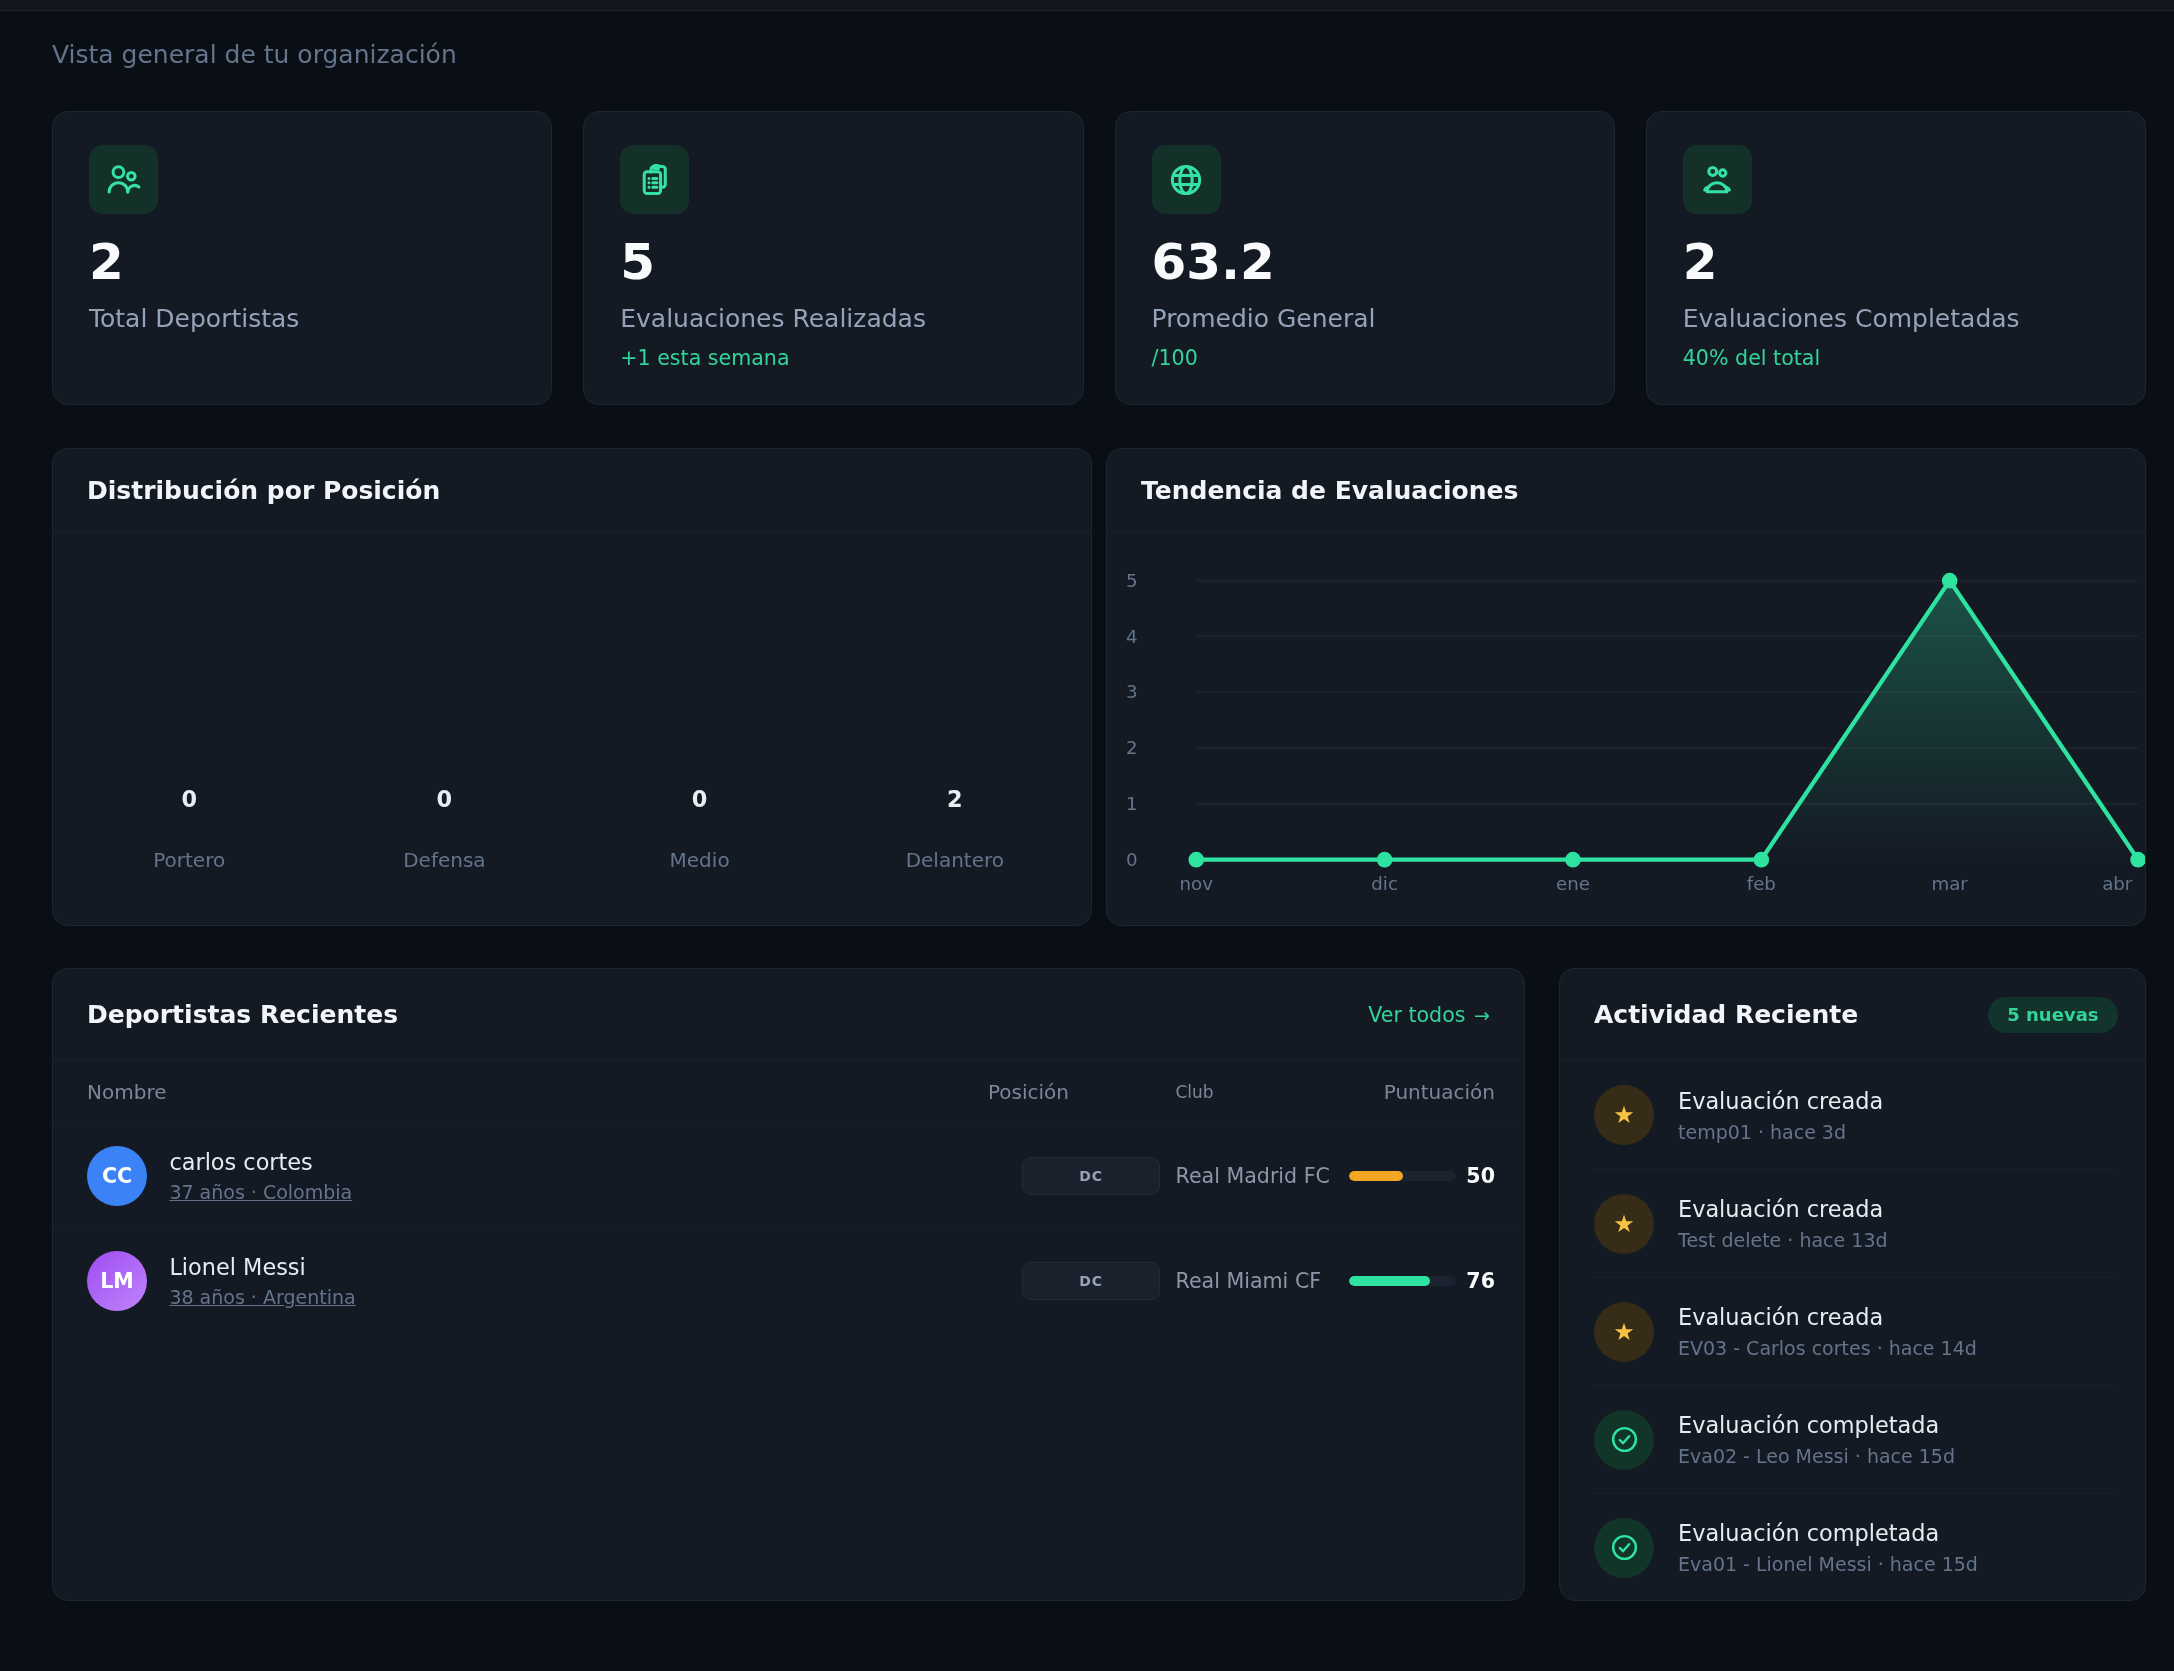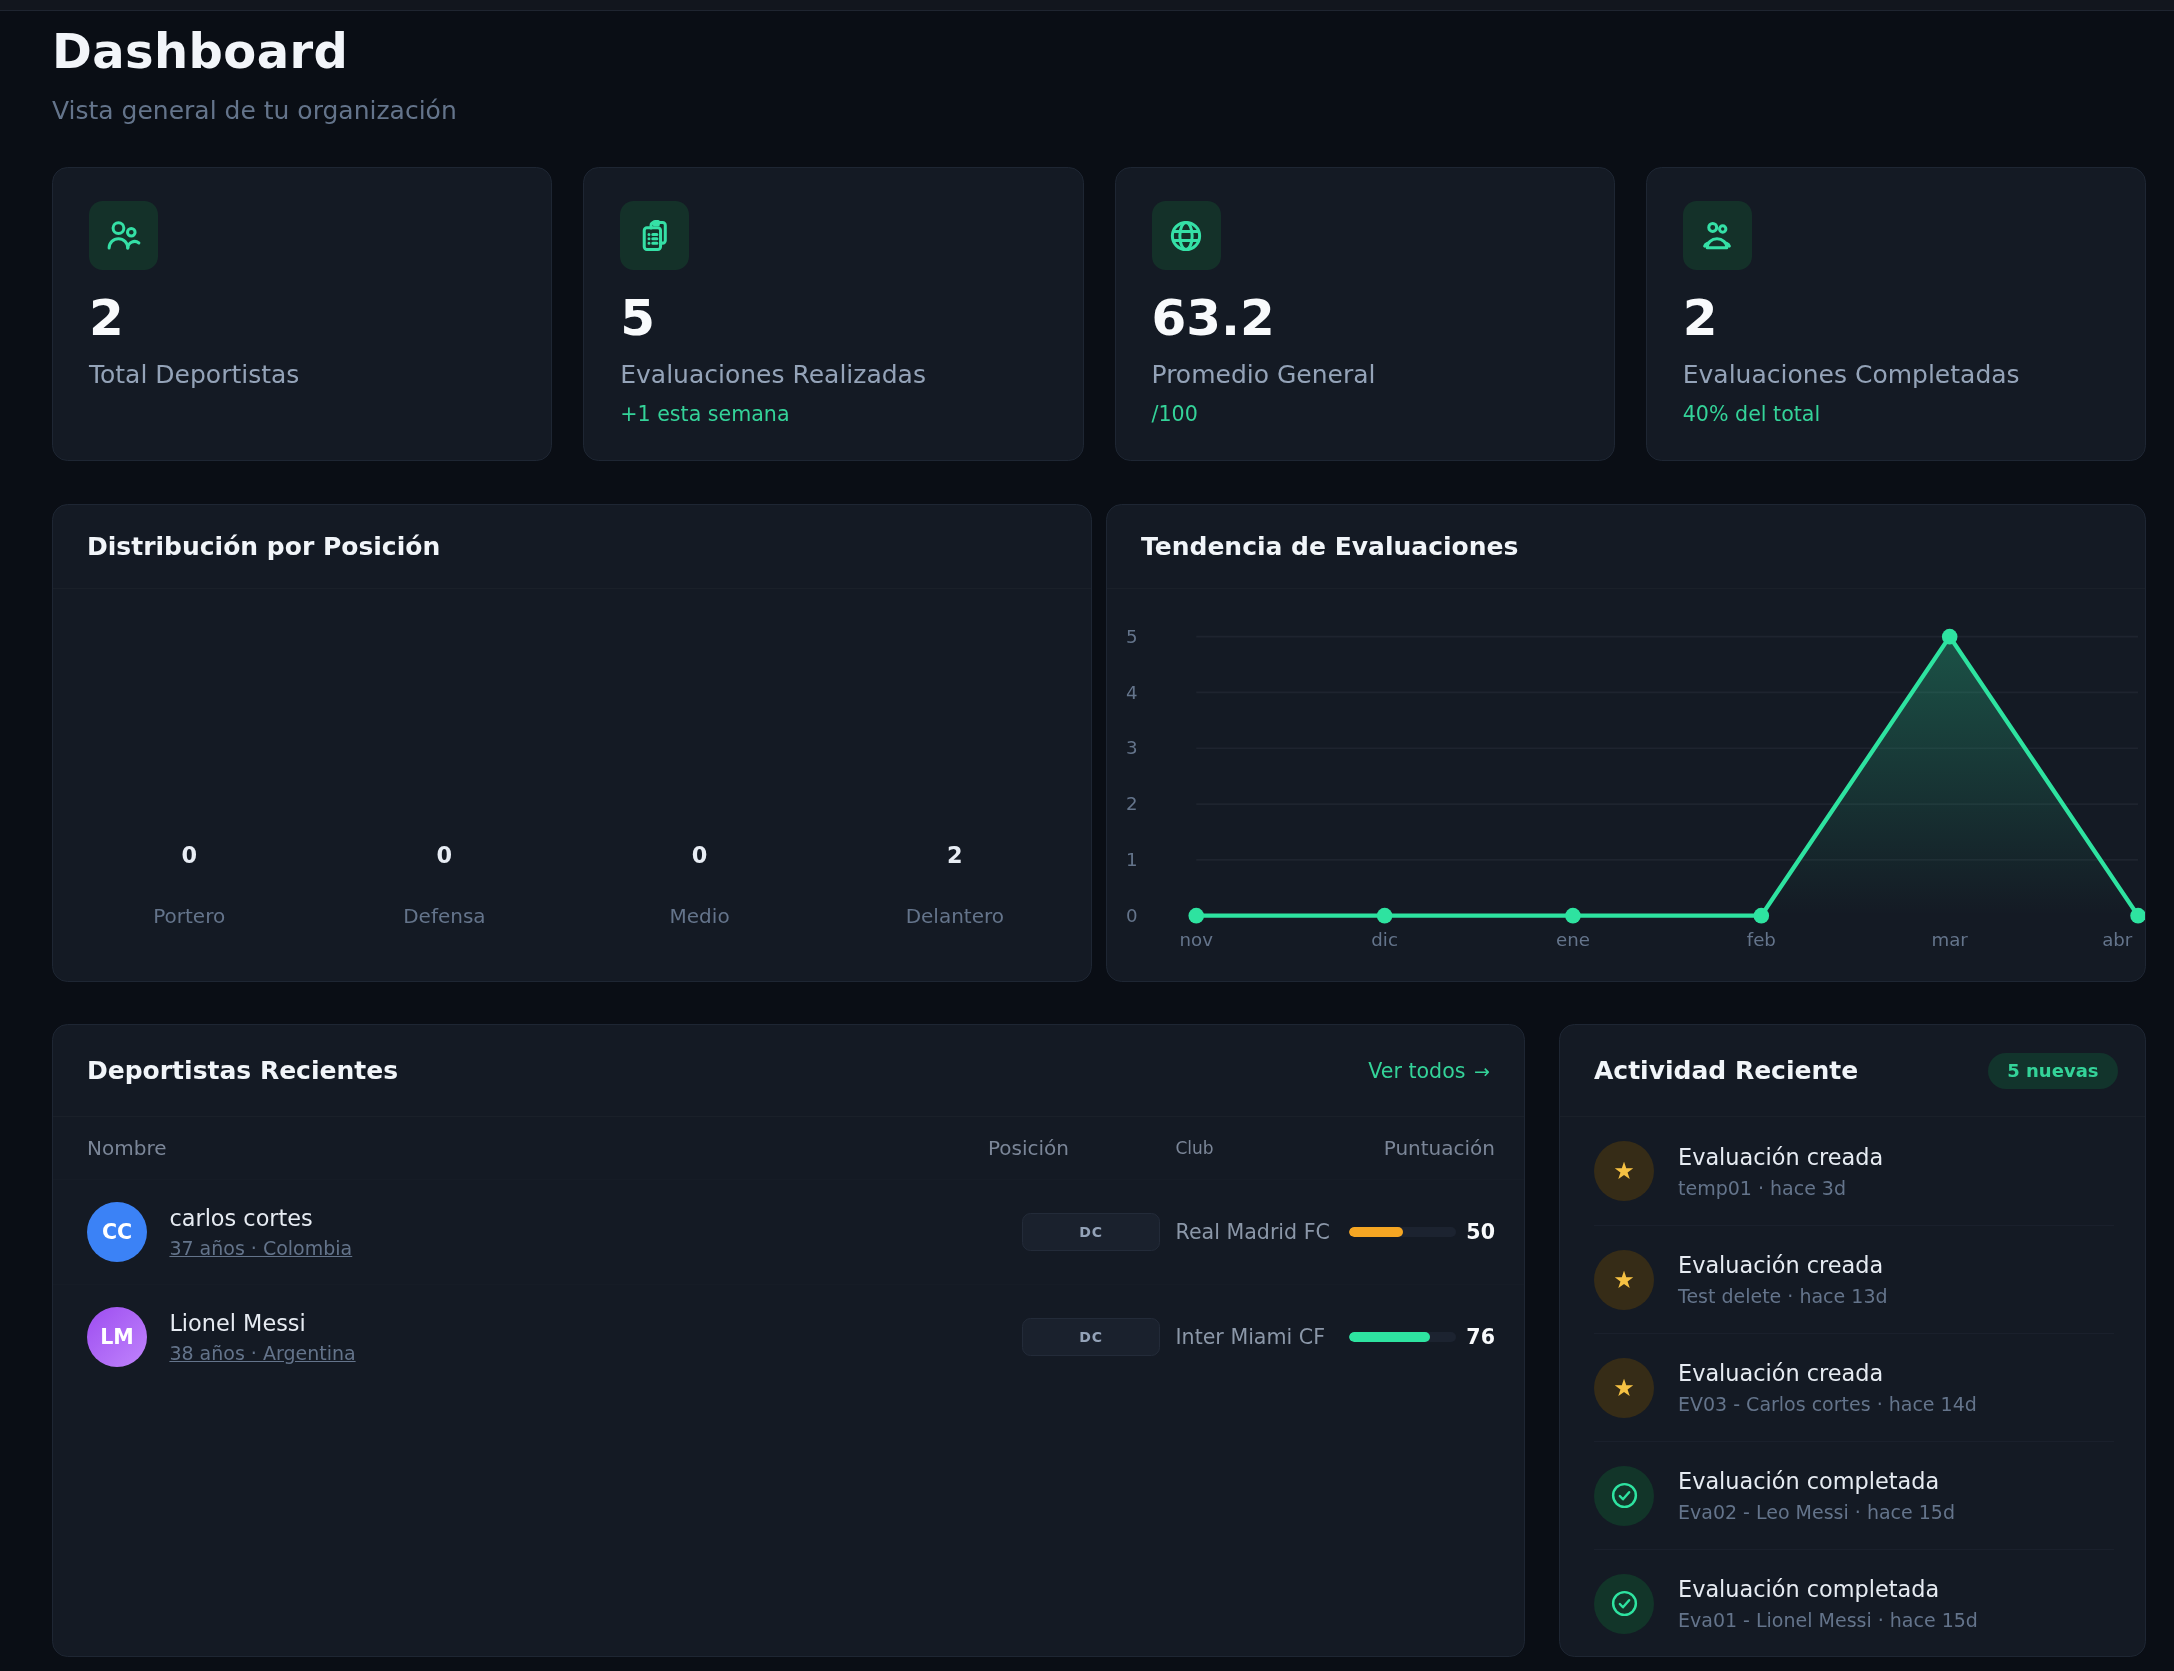--- a/index.html
+++ b/index.html
@@ -111,21 +111,20 @@
 
   .axis-text { font-size:21px; fill:#64748b; }
 </style>
 </head>
 <body>
 
 <div class="topstrip"></div>
 
 <div class="content">
 
-  <h1 class="page-title">Dashboard</h1>
   <div class="page-subtitle">Vista general de tu organización</div>
 
   <div class="stats-row">
 
     <div class="card stat-card">
       <div class="icon-tile">
         <svg viewBox="0 0 24 24" fill="none" stroke="currentColor" stroke-width="1.9" stroke-linecap="round" stroke-linejoin="round">
           <circle cx="8.5" cy="7" r="3.4"></circle>
           <path d="M2.6 19.6a5.9 5.9 0 0 1 11.8 0"></path>
           <circle cx="16.6" cy="9.6" r="2.4"></circle>
@@ -288,21 +287,21 @@
         <div class="namecell">
           <div class="avatar" style="background: linear-gradient(135deg, rgb(157, 77, 240), rgb(192, 132, 252));">LM</div>
           <div>
             <div class="pname">Lionel Messi</div>
             <div class="pmeta">38 años · Argentina</div>
           </div>
         </div>
         <div class="poscell">
           <div class="badge-pos">DC</div>
         </div>
-        <div class="clubcell">Inter Miami CF</div>
+        <div class="clubcell">Real Miami CF</div>
         <div class="scorecell">
           <div class="bar-track">
             <div class="bar-fill" style="width: 76%; background: rgb(46, 227, 160);"></div>
           </div>
           <div class="score-num">76</div>
         </div>
       </div>
     </div>
 
     <div class="card activity-panel">

